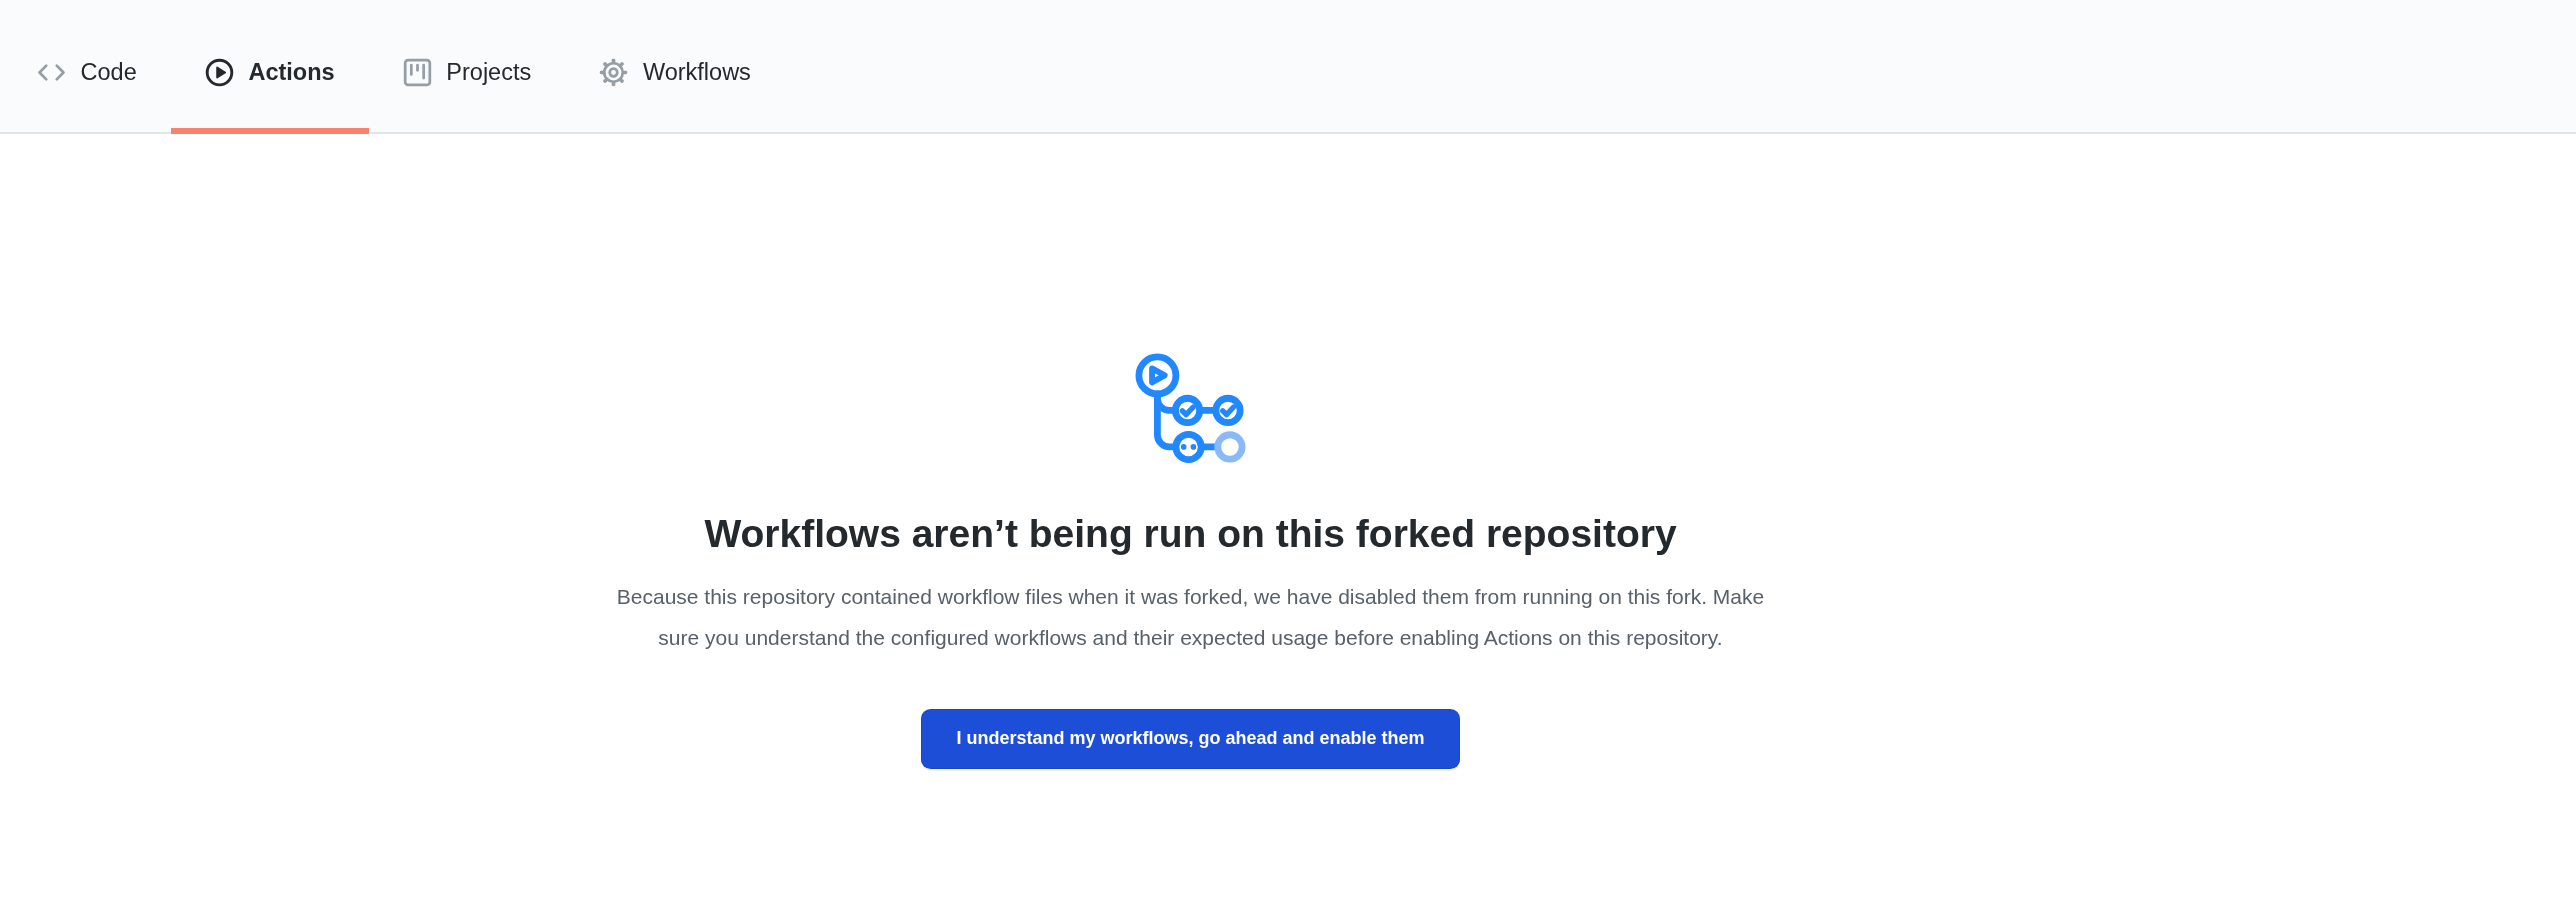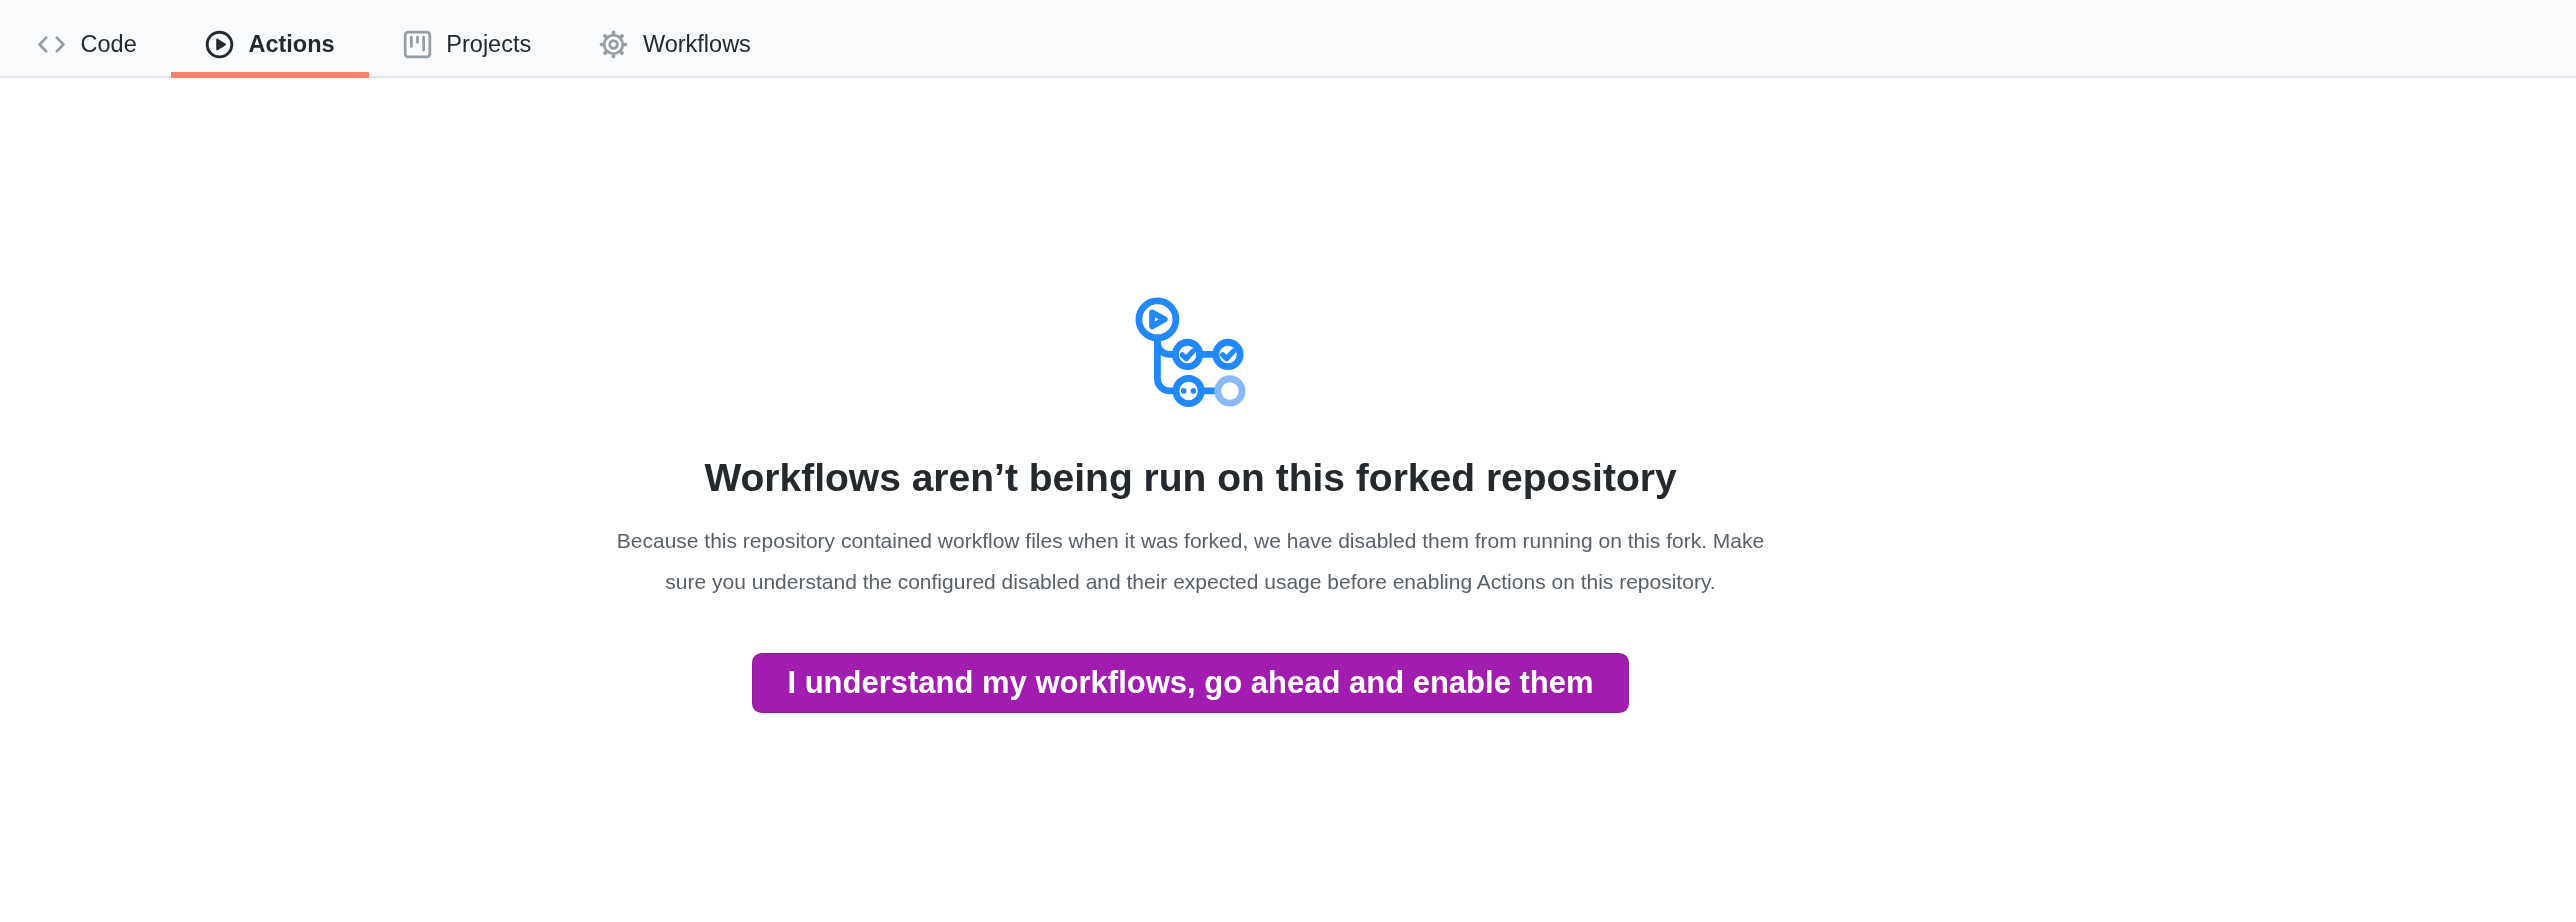--- a/index.html
+++ b/index.html
@@ -9,21 +9,21 @@
     background: #ffffff;
     font-family: "Liberation Sans", "DejaVu Sans", sans-serif;
     color: #24292e;
     overflow: hidden;
   }
 
   
   .tabbar {
     display: flex;
     align-items: stretch;
-    height: 78px;
+    height: 134px;
     background: #fafbfc;
     border-bottom: 2px solid #e1e4e8;
     padding: 13.7px 0 0 2.9px;
   }
   .tab {
     display: flex;
     align-items: center;
     padding: 0 34px;
     font-size: 23.5px;
     line-height: 1;
@@ -64,23 +64,23 @@
     line-height: 41px;
     color: #586069;
   }
   .bs-desc span { display: block; }
   .bs-btn {
     display: inline-block;
     margin-top: 51px;
     height: 60px;
     line-height: 57px;
     padding: 0 34px;
-    background: #a21caf;
+    background: #1d4ed8;
     color: #ffffff;
-    font-size: 31px;
+    font-size: 18px;
     font-weight: 600;
     font-family: inherit;
     border: 1px solid rgba(27, 31, 35, 0.15);
     border-radius: 9.8px;
     box-shadow: 0 2px 0 rgba(27, 31, 35, 0.05);
     cursor: pointer;
     white-space: nowrap;
   }
   .bs-link-row { margin-top: 34px; }
   .bs-link {
@@ -162,21 +162,21 @@
       </g>
       <circle cx="50" cy="96.5" r="2.9" fill="#2188ff"></circle>
       <circle cx="60" cy="96.5" r="2.9" fill="#2188ff"></circle>
       <circle cx="97.5" cy="96.5" r="12.5" fill="none" stroke="#8ab9f9" stroke-width="7"></circle>
     </svg>
 
     <h1 class="bs-title">Workflows aren’t being run on this forked repository</h1>
 
     <p class="bs-desc">
       <span>Because this repository contained workflow files when it was forked, we have disabled them from running on this fork. Make</span>
-      <span>sure you understand the configured disabled and their expected usage before enabling Actions on this repository.</span>
+      <span>sure you understand the configured workflows and their expected usage before enabling Actions on this repository.</span>
     </p>
 
     <button class="bs-btn">I understand my workflows, go ahead and enable them</button>
 
 
   </div>
 </main>
 
 
 </body></html>

